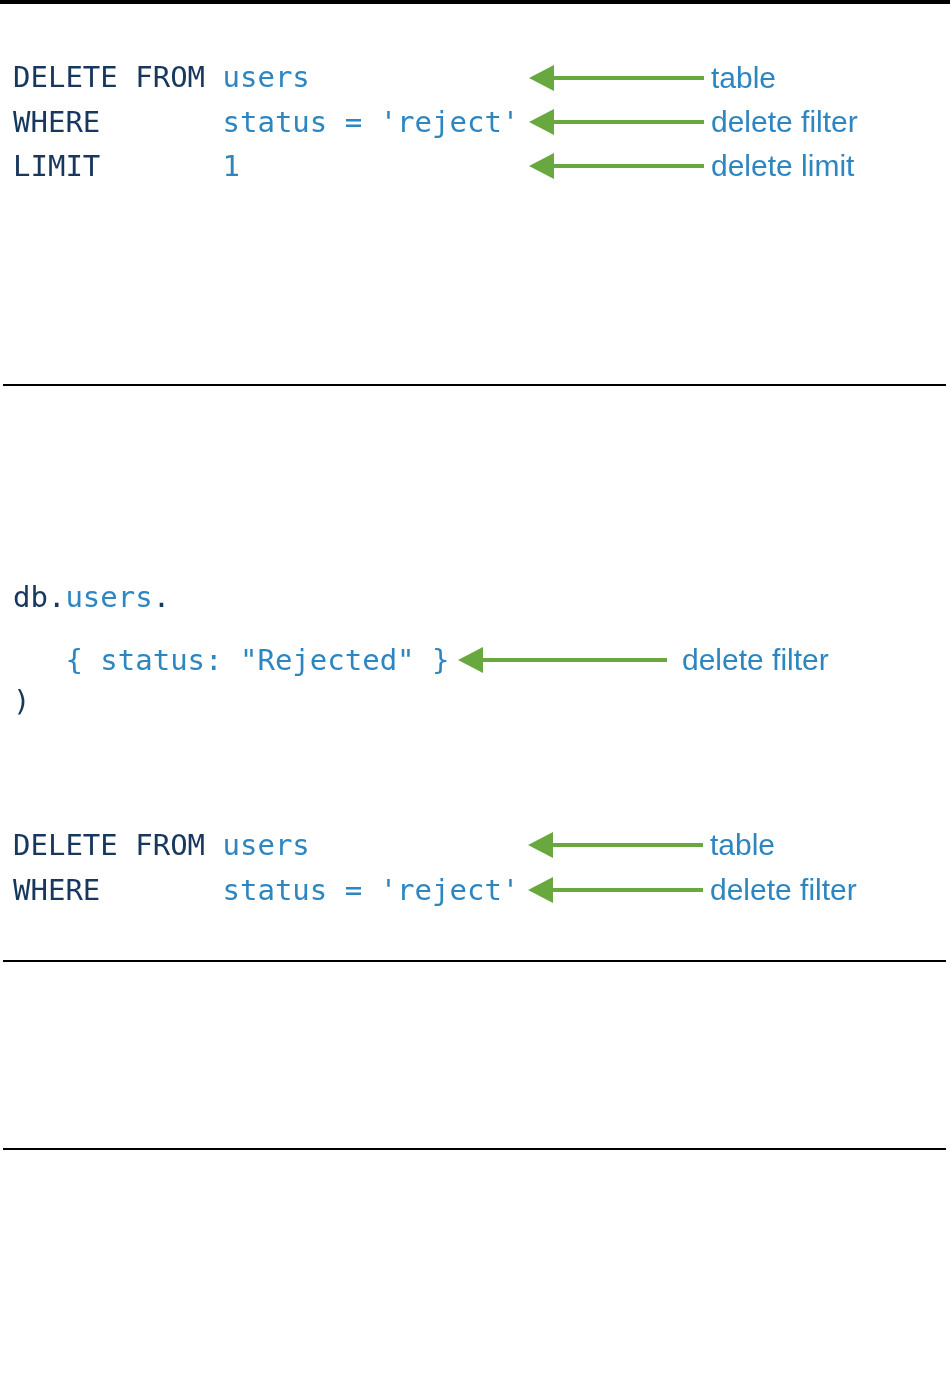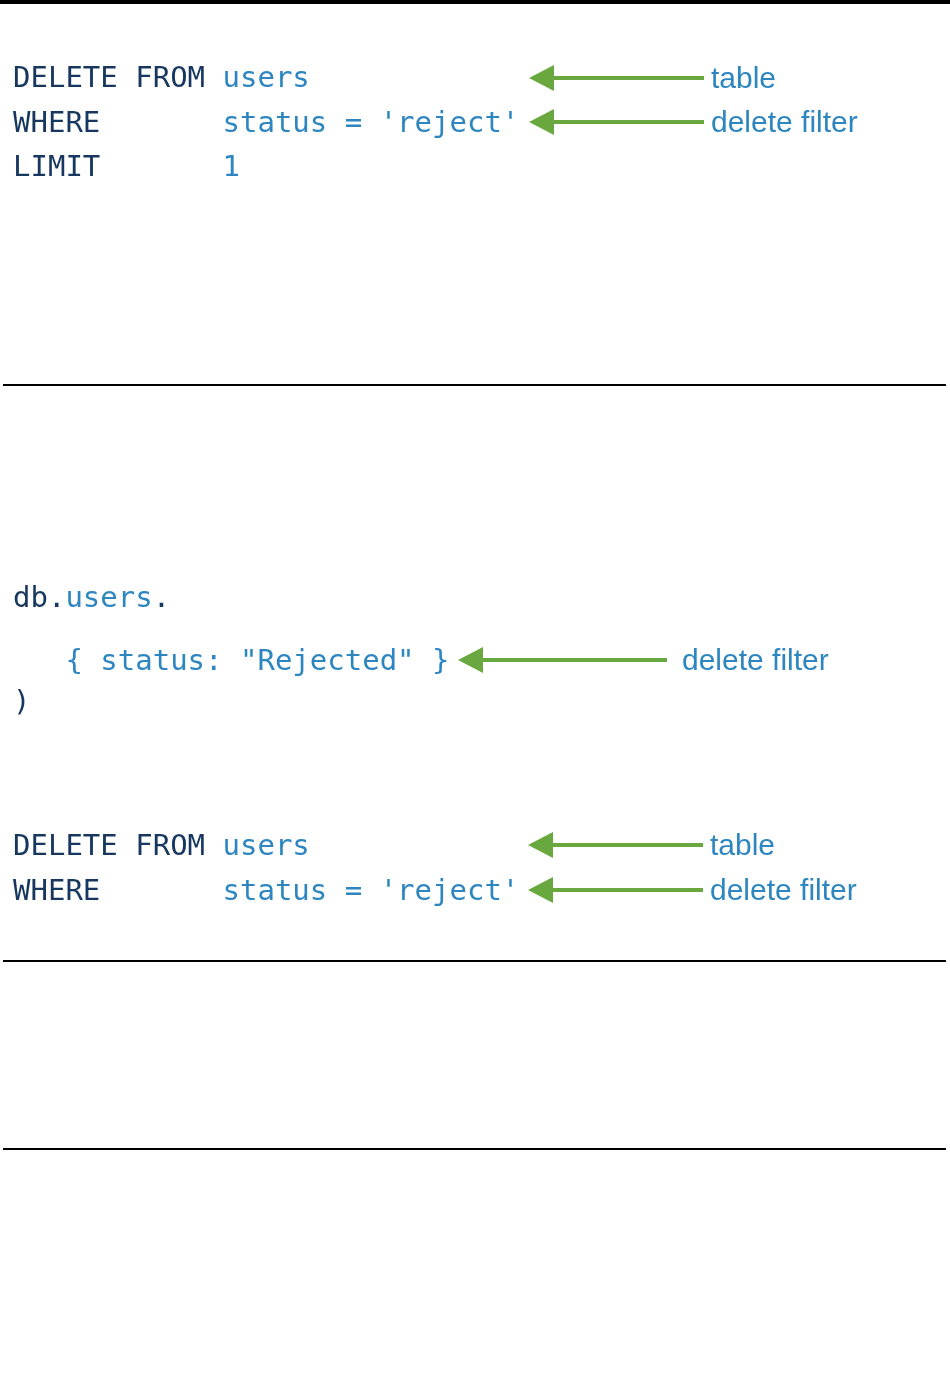--- a/index.html
+++ b/index.html
@@ -80,20 +80,27 @@
       </span>
     <span class="arrow-label gap-sql">table</span>
   </div>
   <div class="arrow-row" style="top:109px;left:529px">
     <span class="arrow">
         <span class="arrow-head"></span>
         <span class="arrow-shaft shaft-sql"></span>
       </span>
     <span class="arrow-label gap-sql">delete filter</span>
   </div>
+  <div class="arrow-row" style="top:153px;left:529px">
+    <span class="arrow">
+        <span class="arrow-head"></span>
+        <span class="arrow-shaft shaft-sql"></span>
+      </span>
+    <span class="arrow-label gap-sql">delete limit</span>
+  </div>
 
   <div class="rule rule-thin" style="top:384px"></div>
 
   <div class="code-line" style="top:576px;height:42px"><span class="kw">db</span><span class="kw">.</span><span class="val">users</span><span class="kw">.</span></div>
   <div class="code-line" style="top:639px;height:42px"><span class="val">   { status: "Rejected" }</span></div>
   <div class="code-line" style="top:680px;height:42px"><span class="kw">)</span></div>
 
   <div class="arrow-row" style="top:647px;left:458px">
     <span class="arrow">
         <span class="arrow-head"></span>

